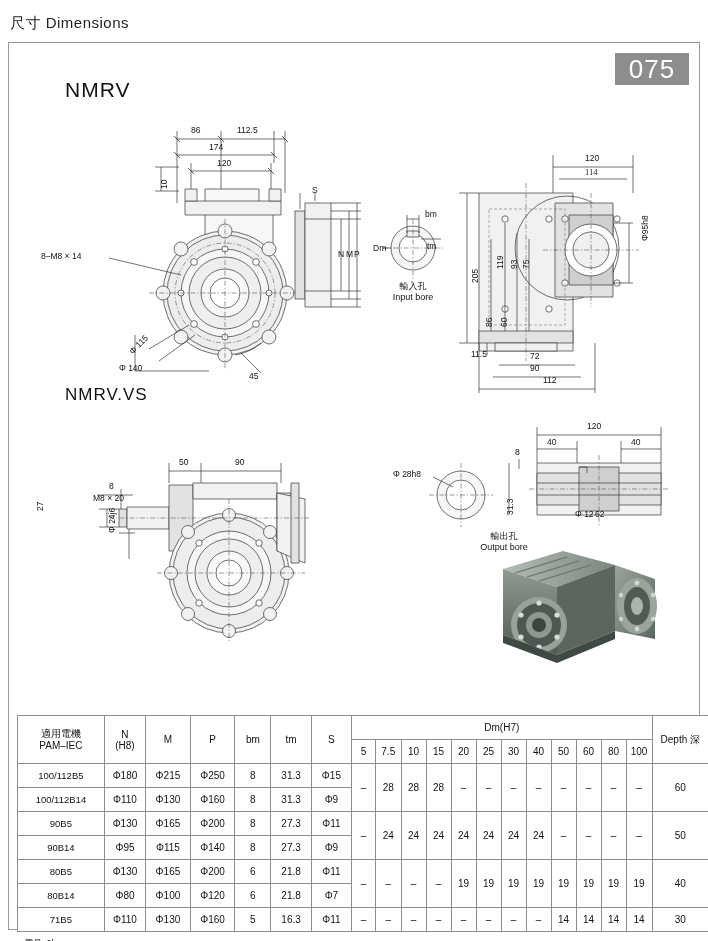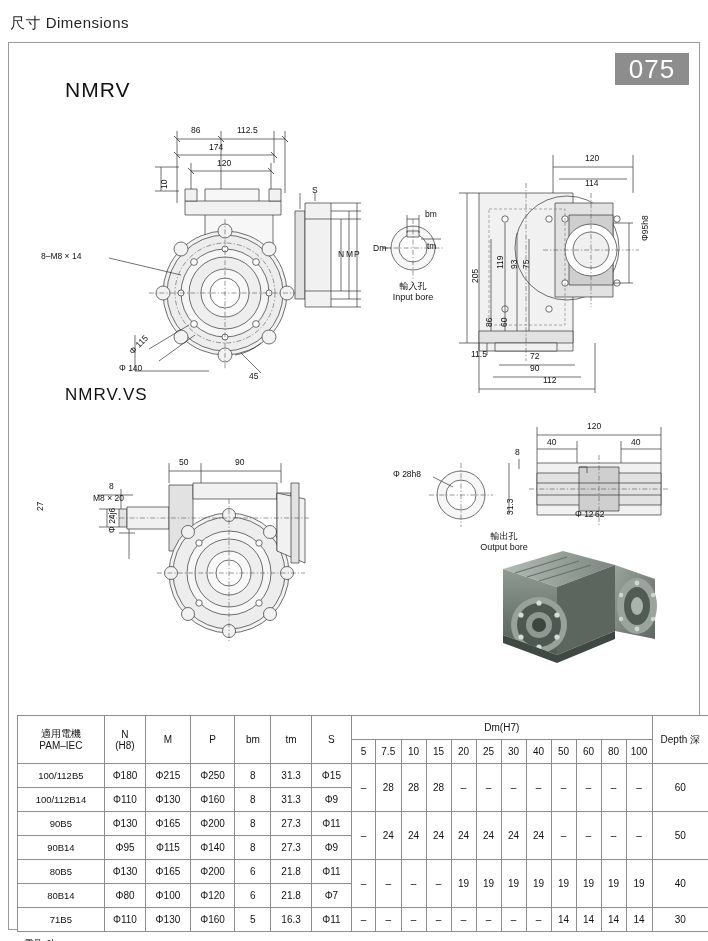--- a/index.html
+++ b/index.html
@@ -433,21 +433,21 @@
   <div class="dim" style="left:337px; top:206px;">M</div>
   <div class="dim" style="left:345px; top:206px;">P</div>
 
   <div class="dim" style="left:416px; top:166px;">bm</div>
   <div class="dim" style="left:364px; top:200px;">Dm</div>
   <div class="dim" style="left:418px; top:198px;">tm</div>
   <div class="cap" style="left:366px; top:238px; width:76px; white-space:pre-line;">輸入孔
 Input bore</div>
 
   <div class="dim" style="left:576px; top:110px;">120</div>
-  <div class="dim" style="left:576px; top:135px;">114</div>
+  <div class="dim" style="left:576px; top:124px;font-family:Liberation Serif, serif;">114</div>
   <div class="dim vert" style="left:486px; top:226px;">119</div>
   <div class="dim vert" style="left:500px; top:226px;">93</div>
   <div class="dim vert" style="left:512px; top:226px;">75</div>
   <div class="dim vert" style="left:461px; top:240px;">205</div>
   <div class="dim vert" style="left:475px; top:284px;">86</div>
   <div class="dim vert" style="left:490px; top:284px;">60</div>
   <div class="dim" style="left:462px; top:306px;">11.5</div>
   <div class="dim" style="left:521px; top:308px;">72</div>
   <div class="dim" style="left:521px; top:320px;">90</div>
   <div class="dim" style="left:534px; top:332px;">112</div>

